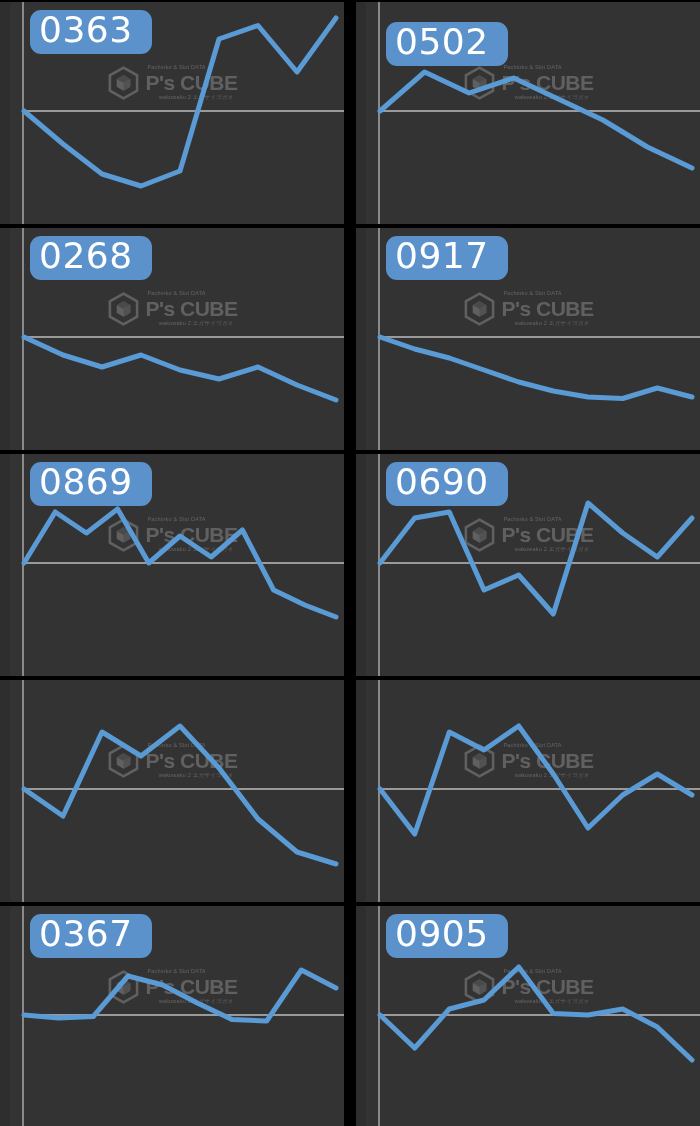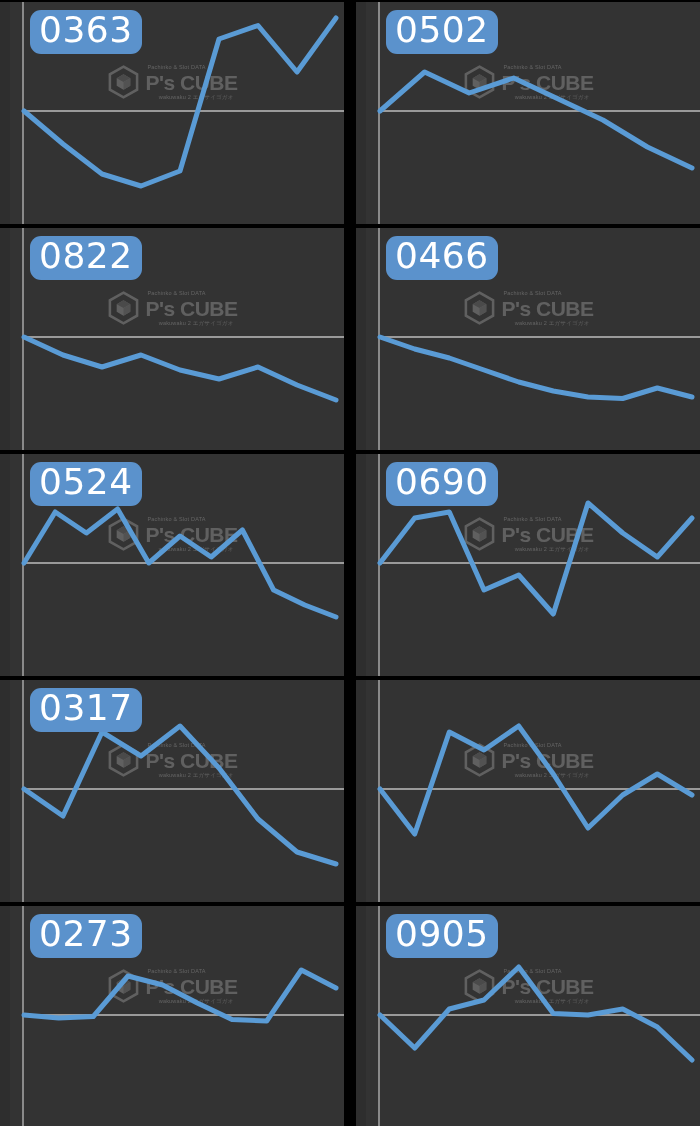--- a/index.html
+++ b/index.html
@@ -59,21 +59,21 @@
     height: 2px;
     background: #9a9a9a;
   }
 
   
   .watermark {
     position: absolute;
     left: 50%;
     transform: translateX(-50%);
     display: flex;
-    align-items: flex-start;
+    align-items: flex-end;
     gap: 5px;
     opacity: 0.30;
     pointer-events: none;
     user-select: none;
   }
   .wm-logo {
     width: 34px;
     height: 34px;
     flex: 0 0 auto;
   }
@@ -122,21 +122,21 @@
     stroke-linejoin: round;
     stroke-linecap: round;
   }
 
   
   .badge {
     position: absolute;
     left: 30px;
     top: 8px;
     min-width: 106px;
-    padding: 1px 9px 4px 9px;
+    padding: 1px 19px 4px 9px;
     border-radius: 11px;
     background: #5b92cc;
     color: #ffffff;
     font-size: 36px;
     line-height: 1.08;
     letter-spacing: 0.5px;
     text-align: center;
     box-sizing: border-box;
     font-family: "DejaVu Sans", sans-serif;
   }
@@ -187,21 +187,21 @@
         <div class="wm-top">Pachinko &amp; Slot DATA</div>
         <div class="wm-main">P's CUBE</div>
         <div class="wm-bottom">wakuwaku 2 エガサイゴガオ</div>
       </div>
     </div>
 
     <svg class="chart-svg" preserveAspectRatio="none" viewBox="0 0 344 222">
       <polyline class="series-line" points="24.0,109.0 68.6,70.0 113.1,91.0 157.7,76.0 202.3,97.0 246.9,118.0 291.4,145.0 336.0,166.0" stroke="#5a9bd5" viewBox-hint=""></polyline>
     </svg>
 
-    <div class="badge" style="background: rgb(91, 146, 204); color: rgb(255, 255, 255);">0502</div>
+    <div class="badge" style="background: rgb(91, 146, 204); color: rgb(255, 255, 255); margin-top: 12px;">0502</div>
   </div>
 
   <div class="card">
     <div class="gutter"></div>
     <div class="vaxis" style="background: rgb(138, 138, 138);"></div>
     <div class="baseline" style="top: 108px; background: rgb(154, 154, 154);"></div>
 
     <div class="watermark" style="top: 63px;">
       <svg class="wm-logo" viewBox="0 0 40 40">
         <path d="M20 2 L36 11 L36 29 L20 38 L4 29 L4 11 Z" fill="none" stroke="#c9c9c9" stroke-width="3"></path>
@@ -213,21 +213,21 @@
         <div class="wm-top">Pachinko &amp; Slot DATA</div>
         <div class="wm-main">P's CUBE</div>
         <div class="wm-bottom">wakuwaku 2 エガサイゴガオ</div>
       </div>
     </div>
 
     <svg class="chart-svg" preserveAspectRatio="none" viewBox="0 0 344 222">
       <polyline class="series-line" points="24.0,109.0 63.0,127.0 102.0,139.0 141.0,127.0 180.0,142.0 219.0,151.0 258.0,139.0 297.0,157.0 336.0,172.0" stroke="#5a9bd5" viewBox-hint=""></polyline>
     </svg>
 
-    <div class="badge" style="background: rgb(91, 146, 204); color: rgb(255, 255, 255);">0822</div>
+    <div class="badge" style="background: rgb(91, 146, 204); color: rgb(255, 255, 255);">0268</div>
   </div>
 
   <div class="card">
     <div class="gutter"></div>
     <div class="vaxis" style="background: rgb(138, 138, 138);"></div>
     <div class="baseline" style="top: 108px; background: rgb(154, 154, 154);"></div>
 
     <div class="watermark" style="top: 63px;">
       <svg class="wm-logo" viewBox="0 0 40 40">
         <path d="M20 2 L36 11 L36 29 L20 38 L4 29 L4 11 Z" fill="none" stroke="#c9c9c9" stroke-width="3"></path>
@@ -239,21 +239,21 @@
         <div class="wm-top">Pachinko &amp; Slot DATA</div>
         <div class="wm-main">P's CUBE</div>
         <div class="wm-bottom">wakuwaku 2 エガサイゴガオ</div>
       </div>
     </div>
 
     <svg class="chart-svg" preserveAspectRatio="none" viewBox="0 0 344 222">
       <polyline class="series-line" points="24.0,109.0 58.7,121.0 93.3,130.0 128.0,142.0 162.7,154.0 197.3,163.0 232.0,169.0 266.7,170.5 301.3,160.0 336.0,169.0" stroke="#5a9bd5" viewBox-hint=""></polyline>
     </svg>
 
-    <div class="badge" style="background: rgb(91, 146, 204); color: rgb(255, 255, 255);">0466</div>
+    <div class="badge" style="background: rgb(91, 146, 204); color: rgb(255, 255, 255);">0917</div>
   </div>
 
   <div class="card">
     <div class="gutter"></div>
     <div class="vaxis" style="background: rgb(138, 138, 138);"></div>
     <div class="baseline" style="top: 108px; background: rgb(154, 154, 154);"></div>
 
     <div class="watermark" style="top: 63px;">
       <svg class="wm-logo" viewBox="0 0 40 40">
         <path d="M20 2 L36 11 L36 29 L20 38 L4 29 L4 11 Z" fill="none" stroke="#c9c9c9" stroke-width="3"></path>
@@ -265,21 +265,21 @@
         <div class="wm-top">Pachinko &amp; Slot DATA</div>
         <div class="wm-main">P's CUBE</div>
         <div class="wm-bottom">wakuwaku 2 エガサイゴガオ</div>
       </div>
     </div>
 
     <svg class="chart-svg" preserveAspectRatio="none" viewBox="0 0 344 222">
       <polyline class="series-line" points="24.0,109.0 55.2,58.0 86.4,79.0 117.6,55.0 148.8,109.0 180.0,82.0 211.2,103.0 242.4,76.0 273.6,136.0 304.8,151.0 336.0,163.0" stroke="#5a9bd5" viewBox-hint=""></polyline>
     </svg>
 
-    <div class="badge" style="background: rgb(91, 146, 204); color: rgb(255, 255, 255);">0524</div>
+    <div class="badge" style="background: rgb(91, 146, 204); color: rgb(255, 255, 255);">0869</div>
   </div>
 
   <div class="card">
     <div class="gutter"></div>
     <div class="vaxis" style="background: rgb(138, 138, 138);"></div>
     <div class="baseline" style="top: 108px; background: rgb(154, 154, 154);"></div>
 
     <div class="watermark" style="top: 63px;">
       <svg class="wm-logo" viewBox="0 0 40 40">
         <path d="M20 2 L36 11 L36 29 L20 38 L4 29 L4 11 Z" fill="none" stroke="#c9c9c9" stroke-width="3"></path>
@@ -317,21 +317,20 @@
         <div class="wm-top">Pachinko &amp; Slot DATA</div>
         <div class="wm-main">P's CUBE</div>
         <div class="wm-bottom">wakuwaku 2 エガサイゴガオ</div>
       </div>
     </div>
 
     <svg class="chart-svg" preserveAspectRatio="none" viewBox="0 0 344 222">
       <polyline class="series-line" points="24.0,109.0 63.0,136.0 102.0,52.0 141.0,76.0 180.0,46.0 219.0,88.0 258.0,139.0 297.0,172.0 336.0,184.0" stroke="#5a9bd5" viewBox-hint=""></polyline>
     </svg>
 
-    <div class="badge" style="background: rgb(91, 146, 204); color: rgb(255, 255, 255);">0317</div>
   </div>
 
   <div class="card">
     <div class="gutter"></div>
     <div class="vaxis" style="background: rgb(138, 138, 138);"></div>
     <div class="baseline" style="top: 108px; background: rgb(154, 154, 154);"></div>
 
     <div class="watermark" style="top: 63px;">
       <svg class="wm-logo" viewBox="0 0 40 40">
         <path d="M20 2 L36 11 L36 29 L20 38 L4 29 L4 11 Z" fill="none" stroke="#c9c9c9" stroke-width="3"></path>
@@ -368,21 +367,21 @@
         <div class="wm-top">Pachinko &amp; Slot DATA</div>
         <div class="wm-main">P's CUBE</div>
         <div class="wm-bottom">wakuwaku 2 エガサイゴガオ</div>
       </div>
     </div>
 
     <svg class="chart-svg" preserveAspectRatio="none" viewBox="0 0 344 222">
       <polyline class="series-line" points="24.0,109.0 58.7,112.0 93.3,110.5 128.0,70.0 162.7,79.0 197.3,97.0 232.0,113.5 266.7,115.0 301.3,64.0 336.0,82.0" stroke="#5a9bd5" viewBox-hint=""></polyline>
     </svg>
 
-    <div class="badge" style="background: rgb(91, 146, 204); color: rgb(255, 255, 255);">0273</div>
+    <div class="badge" style="background: rgb(91, 146, 204); color: rgb(255, 255, 255);">0367</div>
   </div>
 
   <div class="card">
     <div class="gutter"></div>
     <div class="vaxis" style="background: rgb(138, 138, 138);"></div>
     <div class="baseline" style="top: 108px; background: rgb(154, 154, 154);"></div>
 
     <div class="watermark" style="top: 63px;">
       <svg class="wm-logo" viewBox="0 0 40 40">
         <path d="M20 2 L36 11 L36 29 L20 38 L4 29 L4 11 Z" fill="none" stroke="#c9c9c9" stroke-width="3"></path>

